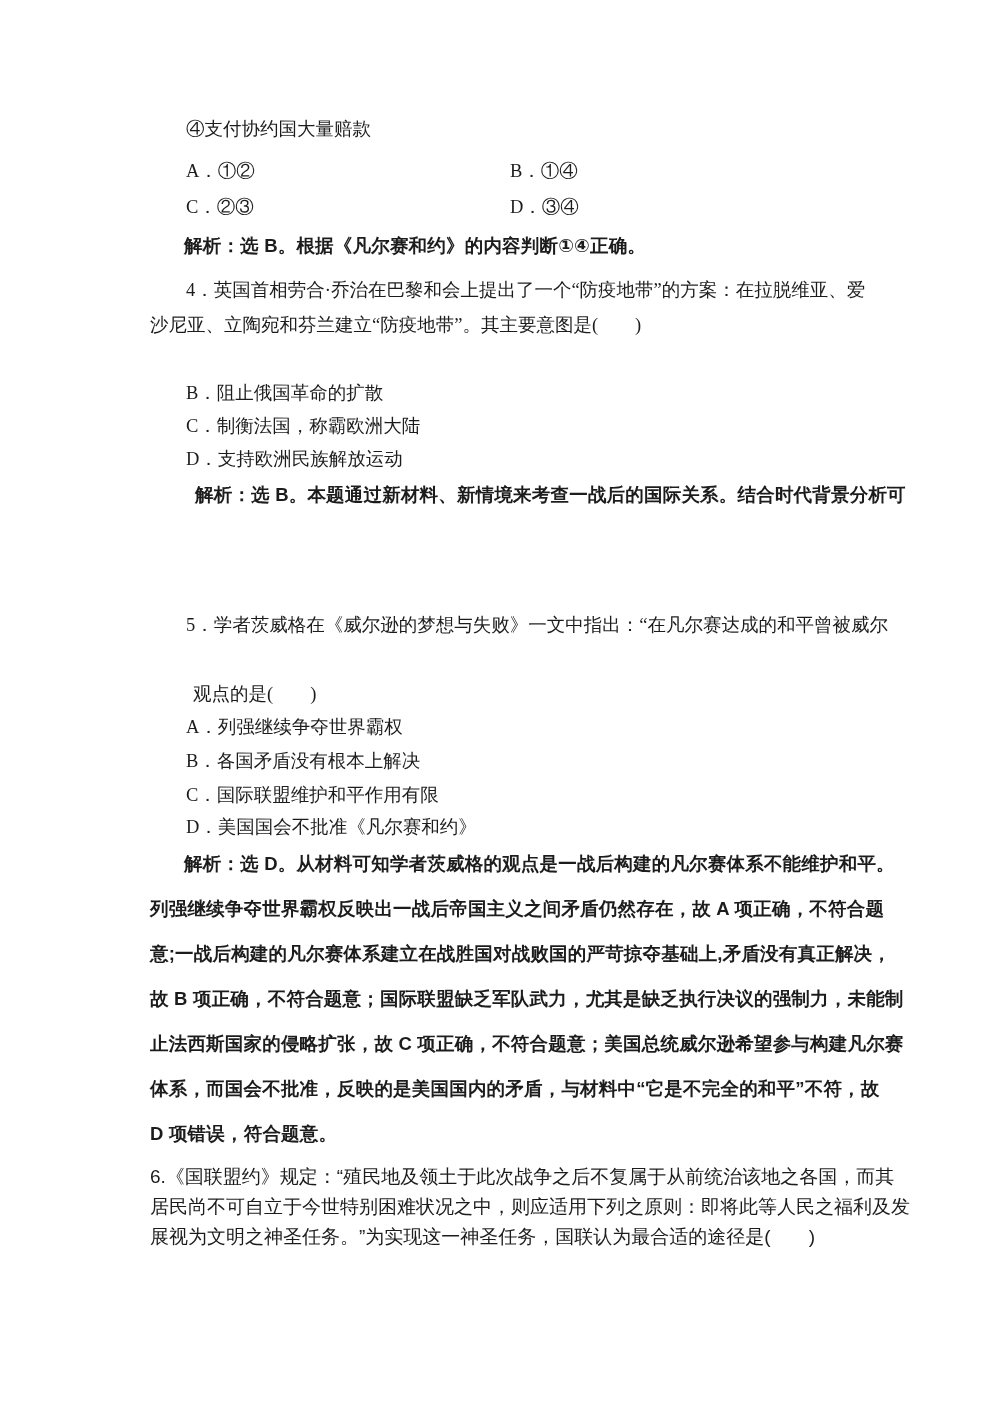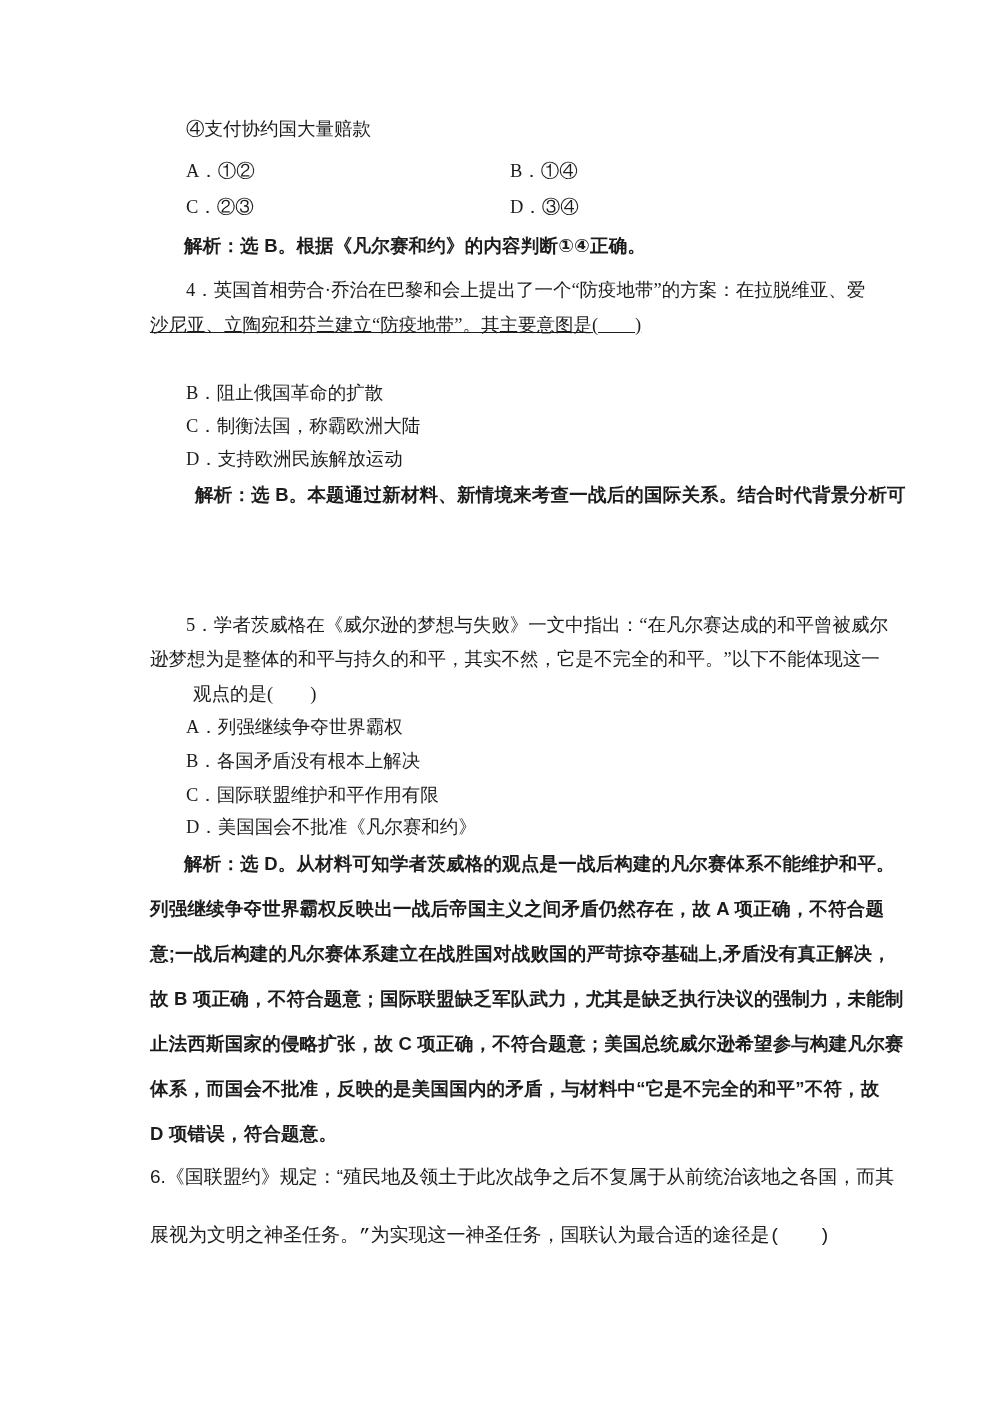--- a/index.html
+++ b/index.html
@@ -47,37 +47,37 @@
 <div class="page">
 
   <div class="line song" style="top:117px; left:186px;">④支付协约国大量赔款</div>
   <div class="line song" style="top:159px; left:186px;">A．①②</div>
   <div class="line song" style="top:159px; left:510px;">B．①④</div>
   <div class="line song" style="top:195px; left:186px;">C．②③</div>
   <div class="line song" style="top:195px; left:510px;">D．③④</div>
   <div class="line hei" style="top:234px; left:184px;">解析：选 B。根据《凡尔赛和约》的内容判断①④正确。</div>
 
   <div class="line song" style="top:278px; left:186px;">4．英国首相劳合·乔治在巴黎和会上提出了一个“防疫地带”的方案：在拉脱维亚、爱</div>
-  <div class="line song" style="top:313px; left:150px;text-decoration:underline;">沙尼亚、立陶宛和芬兰建立“防疫地带”。其主要意图是(　　)</div>
+  <div class="line song" style="top:313px; left:150px;">沙尼亚、立陶宛和芬兰建立“防疫地带”。其主要意图是(　　)</div>
   <div class="line song" style="top:381px; left:186px;">B．阻止俄国革命的扩散</div>
   <div class="line song" style="top:414px; left:186px;">C．制衡法国，称霸欧洲大陆</div>
   <div class="line song" style="top:447px; left:186px;">D．支持欧洲民族解放运动</div>
   <div class="line hei" style="top:483px; left:195px;">解析：选 B。本题通过新材料、新情境来考查一战后的国际关系。结合时代背景分析可</div>
 
   <div class="line song" style="top:613px; left:186px;">5．学者茨威格在《威尔逊的梦想与失败》一文中指出：“在凡尔赛达成的和平曾被威尔</div>
-  <div class="line song" style="top:647px; left:150px;">逊梦想为是整体的和平与持久的和平，其实不然，它是不完全的和平。”以下不能体现这一</div>
   <div class="line song" style="top:682px; left:150px;margin-left:43px;">观点的是(　　)</div>
   <div class="line song" style="top:715px; left:186px;">A．列强继续争夺世界霸权</div>
   <div class="line song" style="top:749px; left:186px;">B．各国矛盾没有根本上解决</div>
   <div class="line song" style="top:783px; left:186px;">C．国际联盟维护和平作用有限</div>
   <div class="line song" style="top:815px; left:186px;">D．美国国会不批准《凡尔赛和约》</div>
   <div class="line hei" style="top:852px; left:184px;">解析：选 D。从材料可知学者茨威格的观点是一战后构建的凡尔赛体系不能维护和平。</div>
   <div class="line hei" style="top:897px; left:150px;">列强继续争夺世界霸权反映出一战后帝国主义之间矛盾仍然存在，故 A 项正确，不符合题</div>
   <div class="line hei" style="top:942px; left:150px;">意;一战后构建的凡尔赛体系建立在战胜国对战败国的严苛掠夺基础上,矛盾没有真正解决，</div>
   <div class="line hei" style="top:987px; left:150px;">故 B 项正确，不符合题意；国际联盟缺乏军队武力，尤其是缺乏执行决议的强制力，未能制</div>
   <div class="line hei" style="top:1032px; left:150px;">止法西斯国家的侵略扩张，故 C 项正确，不符合题意；美国总统威尔逊希望参与构建凡尔赛</div>
   <div class="line hei" style="top:1077px; left:150px;">体系，而国会不批准，反映的是美国国内的矛盾，与材料中“它是不完全的和平”不符，故</div>
   <div class="line hei" style="top:1122px; left:150px;">D 项错误，符合题意。</div>
 
   <div class="line fang" style="top:1165px; left:150px;">6.《国联盟约》规定：“殖民地及领土于此次战争之后不复属于从前统治该地之各国，而其</div>
-  <div class="line fang" style="top:1225px; left:150px;font-family:Liberation Mono, monospace;">展视为文明之神圣任务。”为实现这一神圣任务，国联认为最合适的途径是(　　)</div>
+  <div class="line fang" style="top:1195px; left:150px;">居民尚不可自立于今世特别困难状况之中，则应适用下列之原则：即将此等人民之福利及发</div>
+  <div class="line fang" style="top:1225px; left:150px;">展视为文明之神圣任务。”为实现这一神圣任务，国联认为最合适的途径是(　　)</div>
 
 </div>
 
 </body></html>

